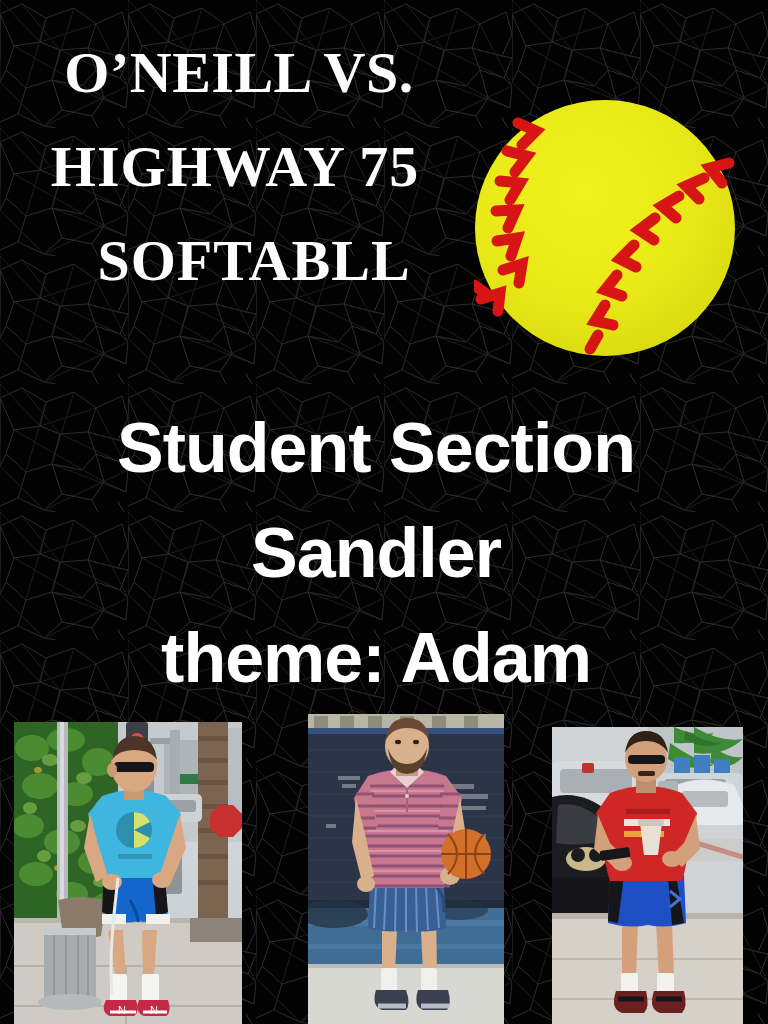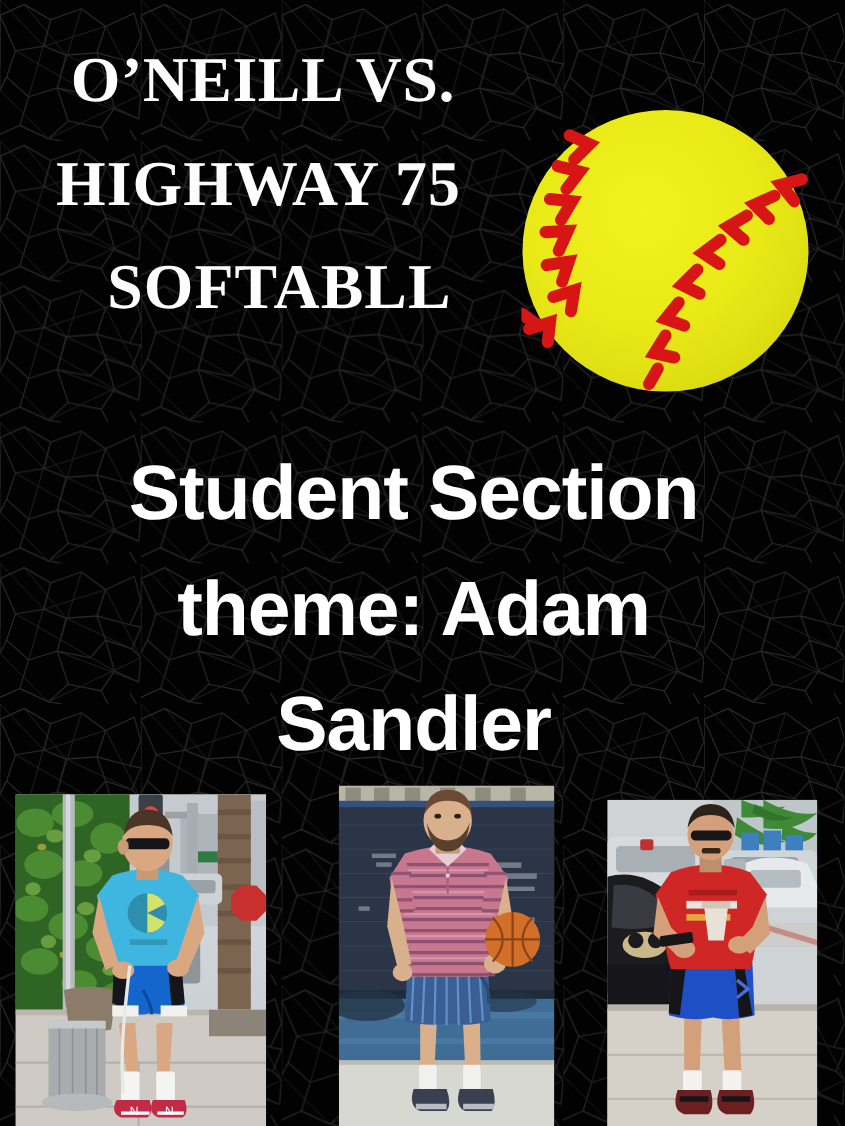--- a/index.html
+++ b/index.html
@@ -249,22 +249,22 @@
   </svg>
 
   <div class="headline">
     <div class="headline-line hl-1">O’NEILL VS.</div>
     <div class="headline-line hl-2">HIGHWAY 75</div>
     <div class="headline-line hl-3">SOFTABLL</div>
   </div>
 
   <div class="bodycopy">
     <div class="body-line">Student Section</div>
+    <div class="body-line">Sandler</div>
     <div class="body-line">theme: Adam</div>
-    <div class="body-line">Sandler</div>
   </div>
 
   <div class="photo photo-1">
     <svg viewBox="0 0 228 302" preserveAspectRatio="none">
       <defs>
         <linearGradient id="p1sky" x1="0" y1="0" x2="0" y2="1">
           <stop offset="0%" stop-color="#d8dee3"></stop>
             <stop offset="100%" stop-color="#c3c9cd"></stop>
         </linearGradient>
       </defs>

